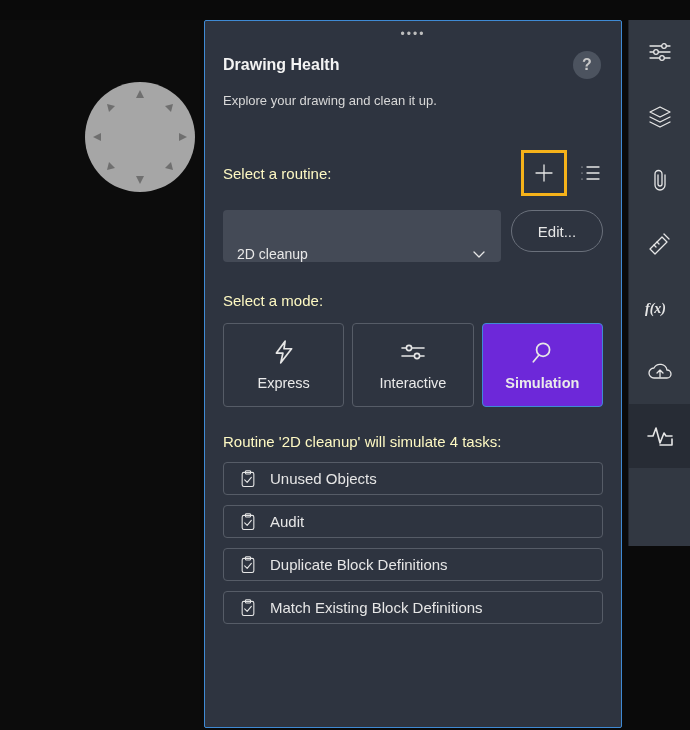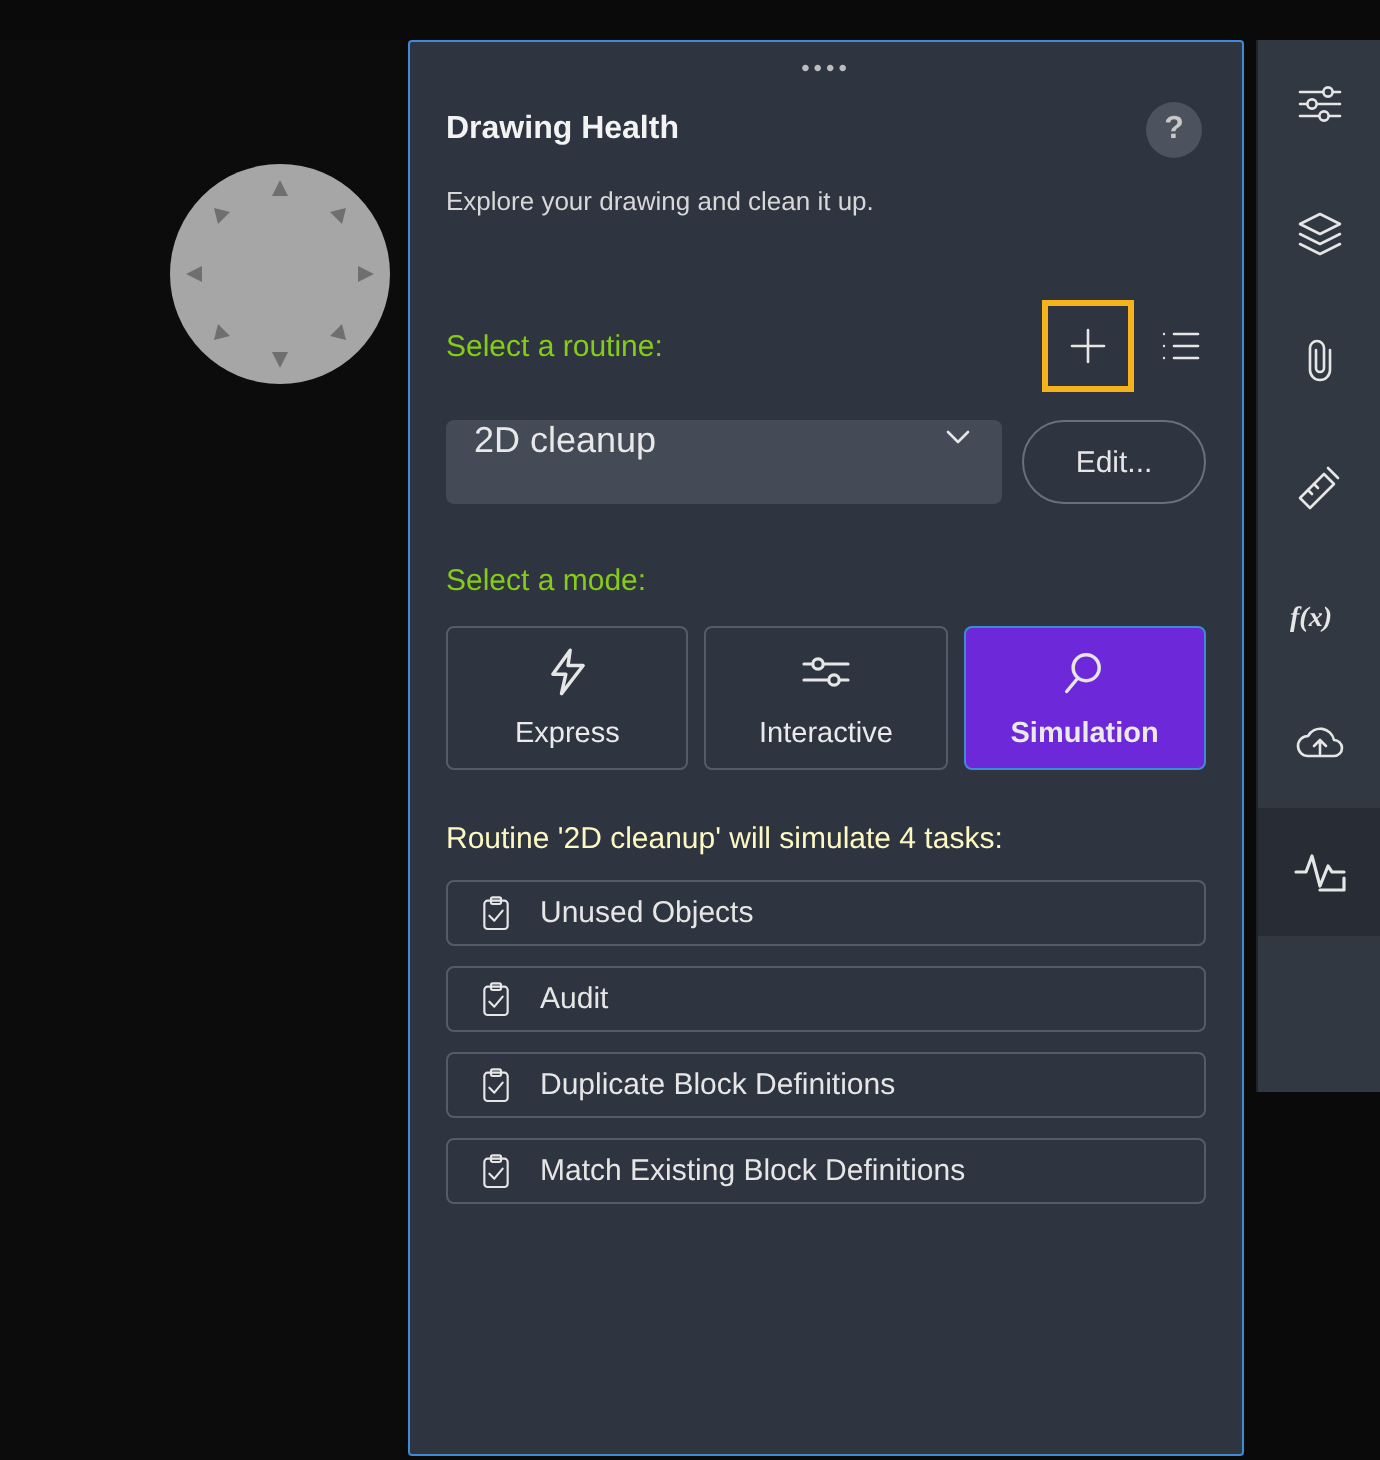--- a/index.html
+++ b/index.html
@@ -87,21 +87,21 @@
     cursor: pointer;
     margin-right: 2px;
   }
   .subtitle {
     margin-top: 14px;
     font-size: 13px;
     color: #d8d8d8;
   }
   .section-label {
     font-size: 15px;
-    color: #84cc16;
+    color: #fef9c3;
   }
 
   .routine-header-row {
     margin-top: 42px;
     display: flex;
     align-items: center;
     justify-content: space-between;
   }
   .routine-header-right {
     display: flex;
@@ -127,28 +127,28 @@
     cursor: pointer;
   }
 
   .routine-row {
     margin-top: 14px;
     display: flex;
     gap: 10px;
   }
   .dropdown {
     flex: 1;
-    height: 42px;
+    height: 52px;
     background: #444a56;
     border-radius: 4px;
     display: flex;
-    align-items: flex-start;
+    align-items: flex-end;
     justify-content: space-between;
     padding: 0 14px;
-    font-size: 18px;
+    font-size: 14px;
     color: #e8e8e8;
     cursor: pointer;
     box-sizing: border-box;
   }
   .edit-btn {
     width: 92px;
     height: 42px;
     border: 1px solid #6a707b;
     border-radius: 21px;
     display: flex;
@@ -160,21 +160,21 @@
     box-sizing: border-box;
   }
 
   .mode-row {
     margin-top: 14px;
     display: flex;
     gap: 8px;
   }
   .mode-card {
     flex: 1;
-    height: 72px;
+    height: 84px;
     border: 1px solid #565c67;
     border-radius: 4px;
     background: #2e3440;
     display: flex;
     flex-direction: column;
     align-items: center;
     justify-content: center;
     gap: 10px;
     font-size: 14.5px;
     color: #eaeaea;

